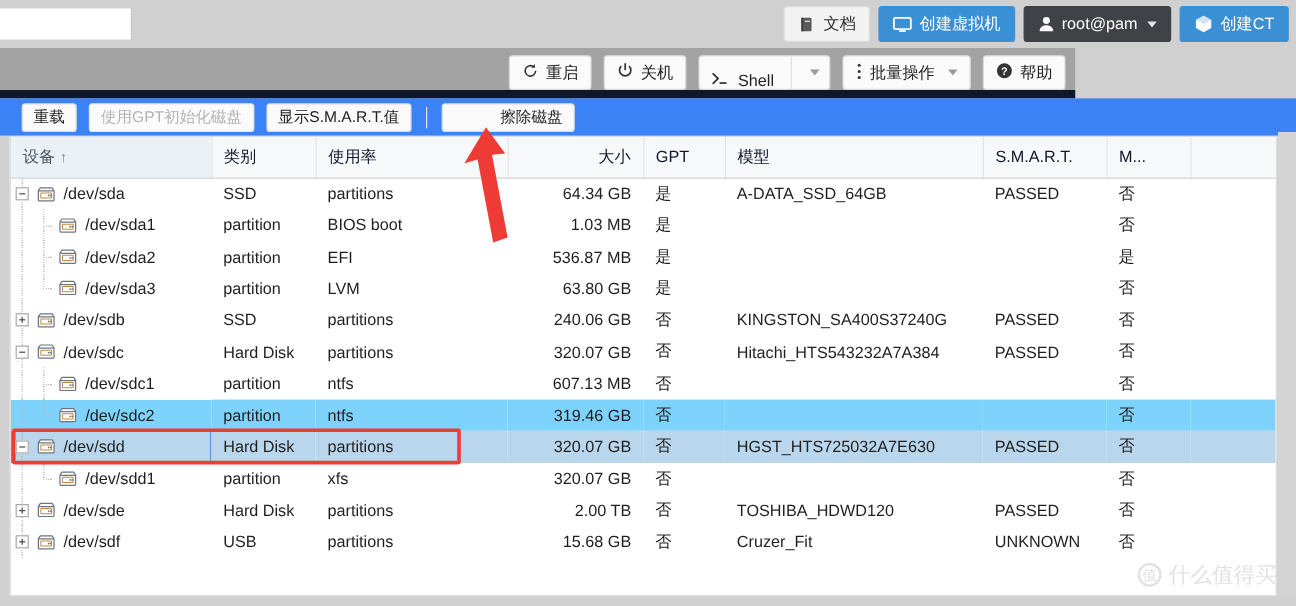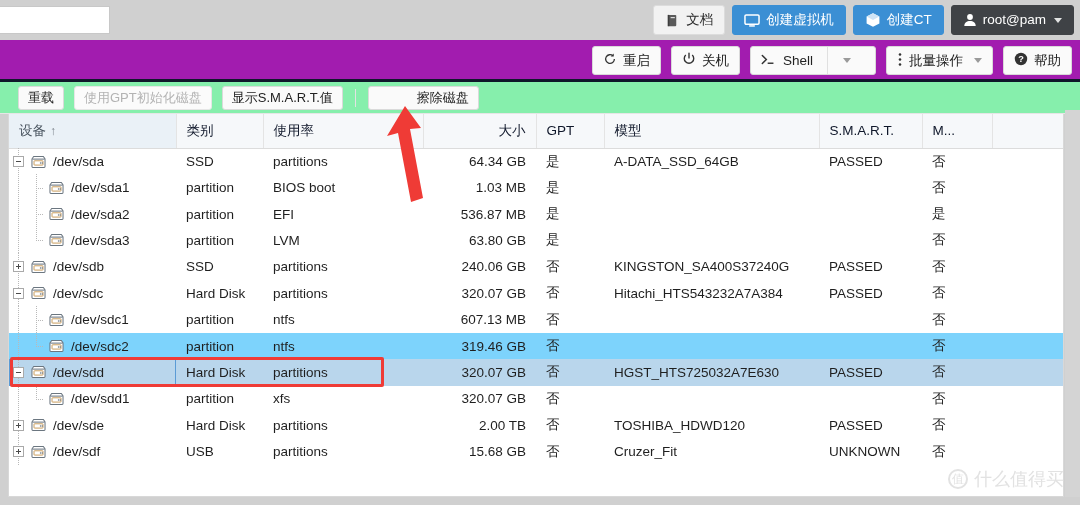--- a/index.html
+++ b/index.html
@@ -57,56 +57,56 @@
   .tbtn .ic { display:inline-flex; align-items:center; justify-content:center; }
   .caret-d {
     display:inline-block; width:0; height:0;
     border-left:4px solid transparent; border-right:4px solid transparent;
     border-top:5px solid currentColor; opacity:.85; margin-left:2px;
   }
 
   
   .actionbar {
     position: absolute; left: 0; top: 40px;
-    width: 1080px; height: 42px;
-    background: #a21caf;
-    border-bottom: 3px solid #0f172a;
+    width: 896px; height: 42px;
+    background: #a3a3a3;
+    border-bottom: 7px solid #0f172a;
   }
   .actionbar-inner {
     position: absolute; right: 8px; top: 6px;
     display: flex; align-items: center; gap: 10px;
   }
   .abtn {
     display: inline-flex; align-items: center; gap: 6px;
     height: 29px; padding: 0 10px;
     background: #fafafa;
     border: 1px solid #d9d9d9;
     border-radius: 3px;
     font-size: 13.5px; color: #222;
     cursor: pointer; white-space: nowrap; line-height: 1;
   }
-  .abtn.split { padding-right: 16px; }
+  .abtn.split { padding-right: 0; align-items: flex-end; }
   .abtn .divider {
     width: 1px; height: 27px; background: #e0e0e0; margin: 0 1px 0 8px;
   }
   .abtn .arrowzone {
     width: 24px; height: 27px;
     display: inline-flex; align-items: center; justify-content: center;
   }
   .caret-g {
     display:inline-block; width:0; height:0;
     border-left:4px solid transparent; border-right:4px solid transparent;
     border-top:5px solid #9a9a9a;
   }
 
   
   .disktoolbar {
     position: absolute; left: 0; top: 82px;
     width: 1080px; height: 32px;
-    background: #86efac;
+    background: #3b82f6;
     border-bottom: 1px solid #e6e6e6;
     display: flex; align-items: center;
   }
   .dbtn {
     display: inline-flex; align-items: center; justify-content: center;
     height: 24px; padding: 0 9px; margin-left: 10px;
     background: #fafafa;
     border: 1px solid #dadada;
     border-radius: 3px;
     font-size: 13px; color: #222;
@@ -271,39 +271,39 @@
       <div class="tbtn blue">
         <span class="ic">
           <svg width="16" height="15" viewBox="0 0 17 16">
             <rect x="1" y="2" width="15" height="10" rx="1.3" fill="none" stroke="#ffffff" stroke-width="1.6"></rect>
             <rect x="5.5" y="13" width="6" height="1.6" fill="#ffffff"></rect>
           </svg>
         </span>
         <span>创建虚拟机</span>
       </div>
 
+      <div class="tbtn dark">
+        <span class="ic">
+          <svg width="14" height="14" viewBox="0 0 14 14">
+            <circle cx="7" cy="4" r="2.9" fill="#ffffff"></circle>
+            <path d="M1.3 13c0-3.2 2.5-5 5.7-5s5.7 1.8 5.7 5z" fill="#ffffff"></path>
+          </svg>
+        </span>
+        <span>root@pam</span>
+        <span class="caret-d"></span>
+      </div>
+
       <div class="tbtn blue">
         <span class="ic">
           <svg width="16" height="16" viewBox="0 0 16 16">
             <path d="M8 1.2 14.4 4.6v6.8L8 14.8 1.6 11.4V4.6z" fill="#ffffff"></path>
             <path d="M8 1.2 14.4 4.6 8 8 1.6 4.6z" fill="#cfe4f5"></path>
           </svg>
         </span>
         <span>创建CT</span>
-      </div>
-
-      <div class="tbtn dark">
-        <span class="ic">
-          <svg width="14" height="14" viewBox="0 0 14 14">
-            <circle cx="7" cy="4" r="2.9" fill="#ffffff"></circle>
-            <path d="M1.3 13c0-3.2 2.5-5 5.7-5s5.7 1.8 5.7 5z" fill="#ffffff"></path>
-          </svg>
-        </span>
-        <span>root@pam</span>
-        <span class="caret-d"></span>
       </div>
 
     </div>
   </div>
 
   <div class="actionbar">
     <div class="actionbar-inner">
 
       <div class="abtn">
         <span class="ic">

